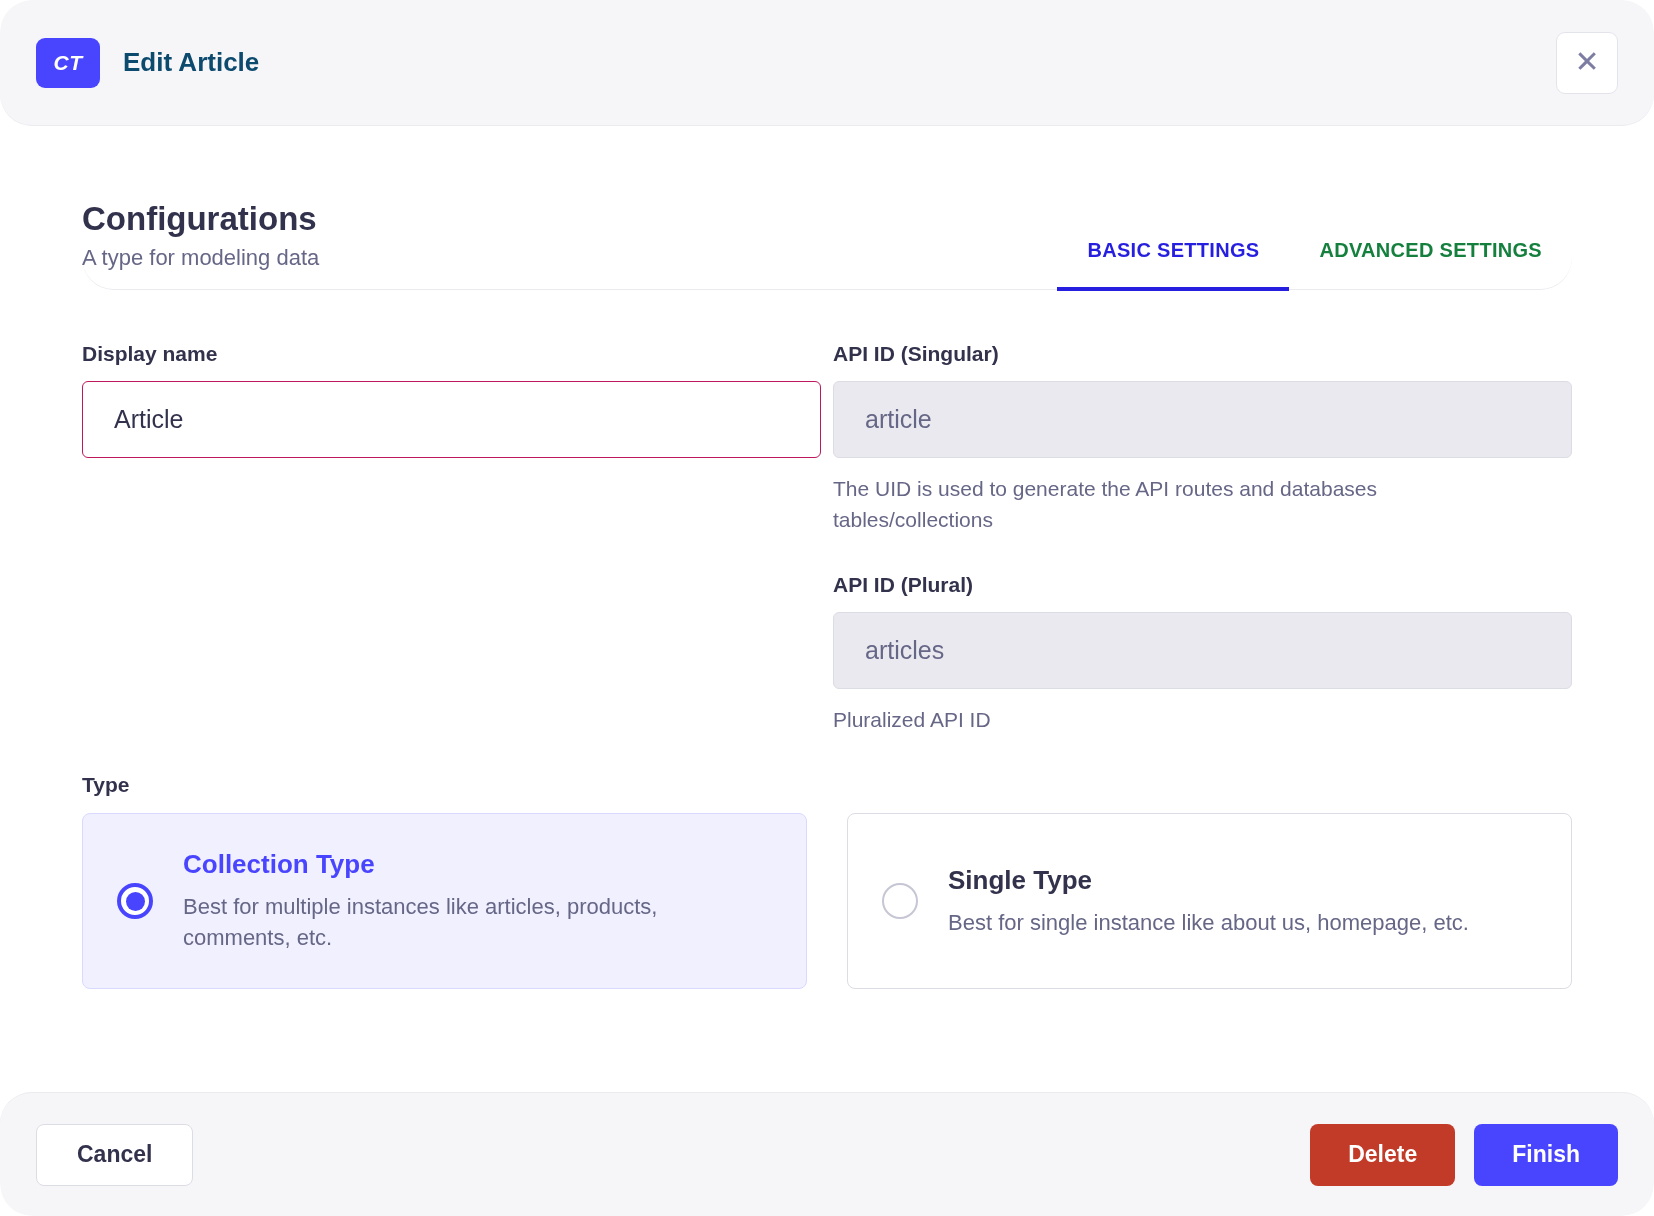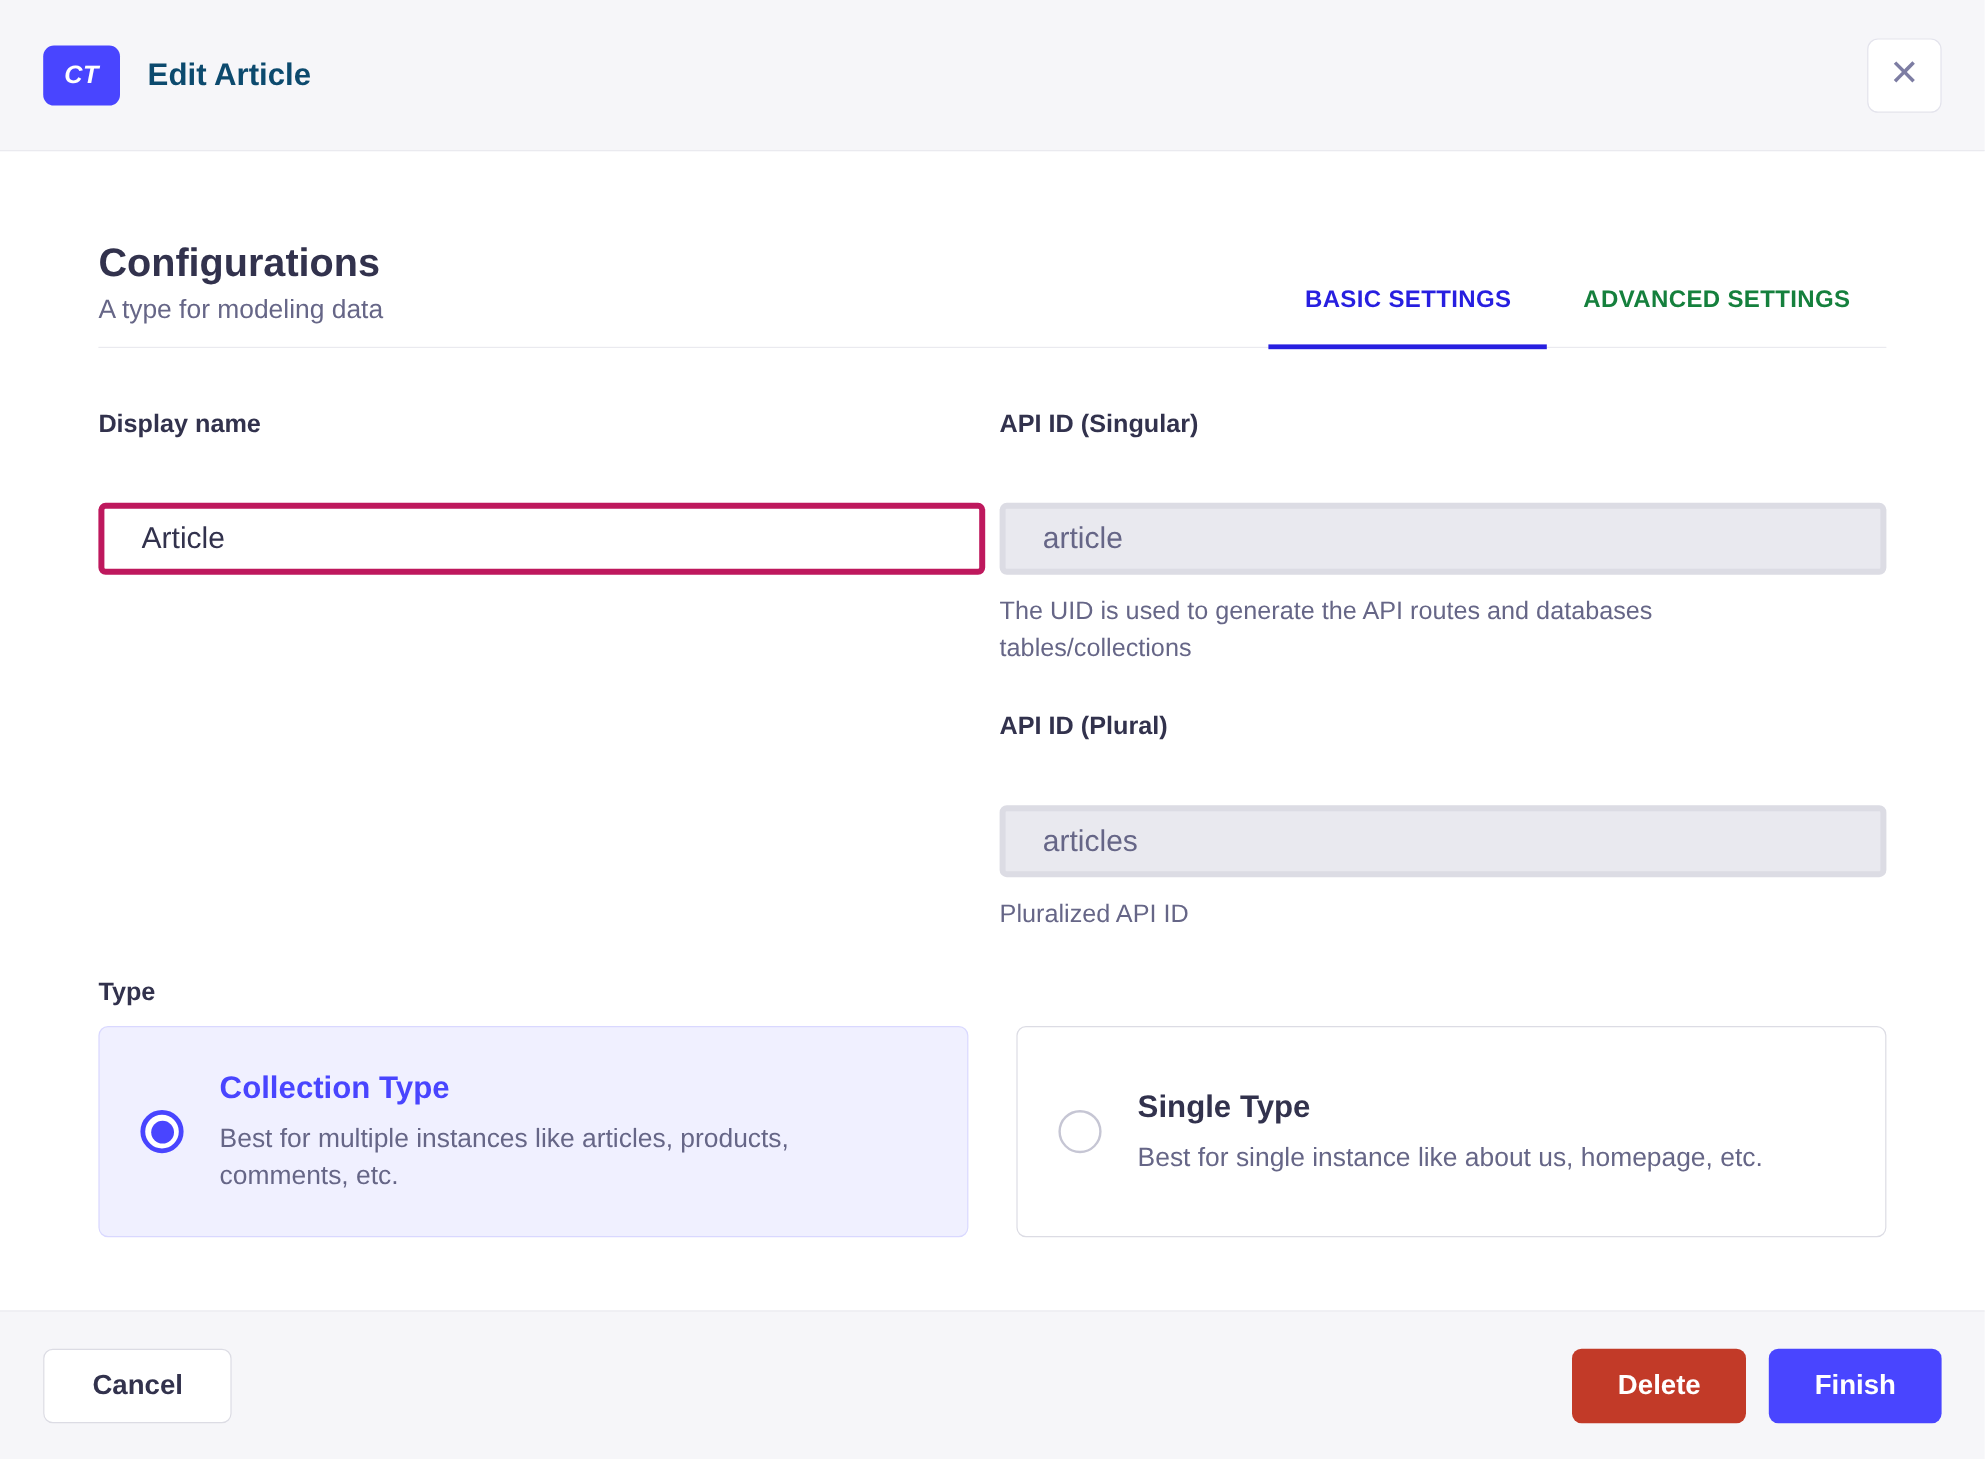--- a/index.html
+++ b/index.html
@@ -1,15 +1,15 @@
 <!DOCTYPE html>
 <html><head>
 <meta charset="utf-8">
 <style>
-  * { margin: 0; padding: 0; box-sizing: border-box; }
+  * { margin: 0; padding: 0; box-sizing: border-box; border-radius: 32px; }
   html, body { width: 1654px; height: 1216px; }
   body {
     font-family: "Liberation Sans", sans-serif;
     background: #ffffff;
     color: #32324d;
     display: flex;
     flex-direction: column;
     overflow: hidden;
   }
 
@@ -91,30 +91,29 @@
     column-gap: 12px;
   }
   .field-label {
     font-size: 21px;
     font-weight: bold;
     color: #32324d;
     margin-bottom: 15px;
   }
   .text-input {
     width: 100%;
-    height: 60px;
-    border: 5px solid #be185d;
+    height: 77px;
+    border: 1px solid #be185d;
     border-radius: 6px;
     background: #ffffff;
     padding: 0 31px;
     font-family: "Liberation Sans", sans-serif;
     font-size: 25px;
     color: #32324d;
     outline: none;
-    margin-top: 38px;
   }
   .text-input:disabled {
     background: #e9e9ef;
     border-color: #dcdce4;
     color: #666687;
   }
   .helper-text {
     margin-top: 15px;
     font-size: 21px;
     line-height: 31px;

